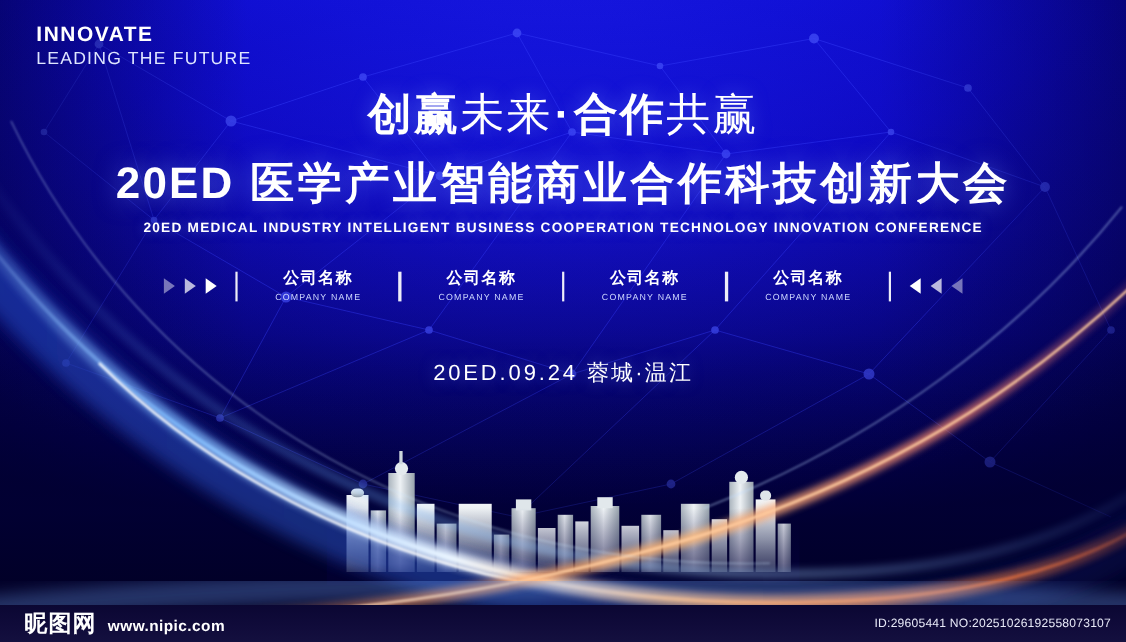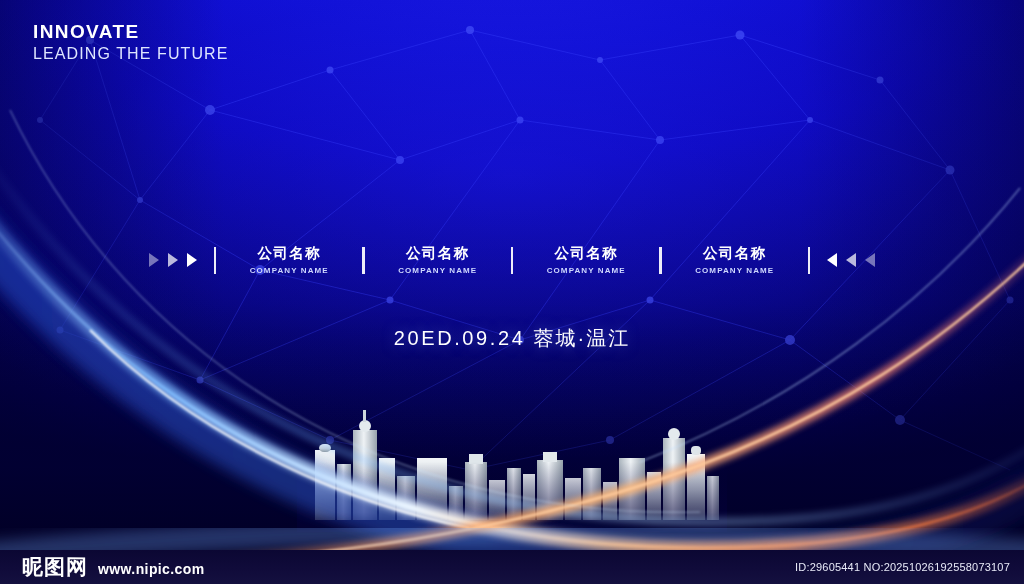--- a/index.html
+++ b/index.html
@@ -83,21 +83,21 @@
   .tri-r{ border-left:10px solid #fff; }
   .tri-l{ border-right:10px solid #fff; }
   .t-dim1{ opacity:.45; } .t-dim2{ opacity:.72; } .t-dim3{ opacity:1; }
   .vbar{ width:2.5px; height:27px; background:#ffffff; opacity:.93; margin:0 17px; }
   .comp{ text-align:center; width:112px; }
   .comp .cn{
     display:block; font-size:14.5px; font-weight:700; color:#ffffff;
     letter-spacing:1.4px; line-height:1.1;font-family:Liberation Serif, serif;
   }
   .comp .en{
-    display:block; font-size:8px; font-weight:700; color:#cfd8ff;
+    display:block; font-size:8px; font-weight:400; color:#cfd8ff;
     letter-spacing:1.1px; margin-top:4px;
   }
 
   
   .dateline{
     position:absolute; left:0; right:0; top:325px; text-align:center;
     font-size:20px; color:#ffffff; letter-spacing:2.6px; font-weight:400;
     text-shadow:0 0 14px rgba(120,150,255,.5);
   }
   .dateline .place{ letter-spacing:2px; }
@@ -290,20 +290,32 @@
     <path d="M10 110 C 130 360, 390 520, 700 512" stroke="rgba(200,228,255,0.35)" stroke-width="1.5" fill="none" filter="url(#blurSm)"></path>
 
     <path d="M-60 560 C 250 525, 600 520, 1080 556" stroke="rgba(120,170,255,0.30)" stroke-width="26" fill="none" filter="url(#blurBig)"></path>
   </svg>
 
   <div class="logo">
     <span class="l1">INNOVATE</span>
     <span class="l2">LEADING THE FUTURE</span>
   </div>
 
+  <div class="headline">
+    <div class="slogan">
+      <span class="hv">创赢</span><span class="lt">未来</span><span class="dot">·</span><span class="hv">合作</span><span class="lt">共赢</span>
+    </div>
+
+    <div class="maintitle">
+      <span class="num">20ED</span>
+      <span>医学产业智能商业合作科技创新大会</span>
+    </div>
+
+    <div class="subtitle">20ED MEDICAL INDUSTRY INTELLIGENT BUSINESS COOPERATION TECHNOLOGY INNOVATION CONFERENCE</div>
+  </div>
 
   <div class="sponsors">
 
     <div class="tri-group">
       <span class="tri tri-r t-dim1"></span>
       <span class="tri tri-r t-dim2"></span>
       <span class="tri tri-r t-dim3"></span>
     </div>
     <span class="vbar"></span>
 

